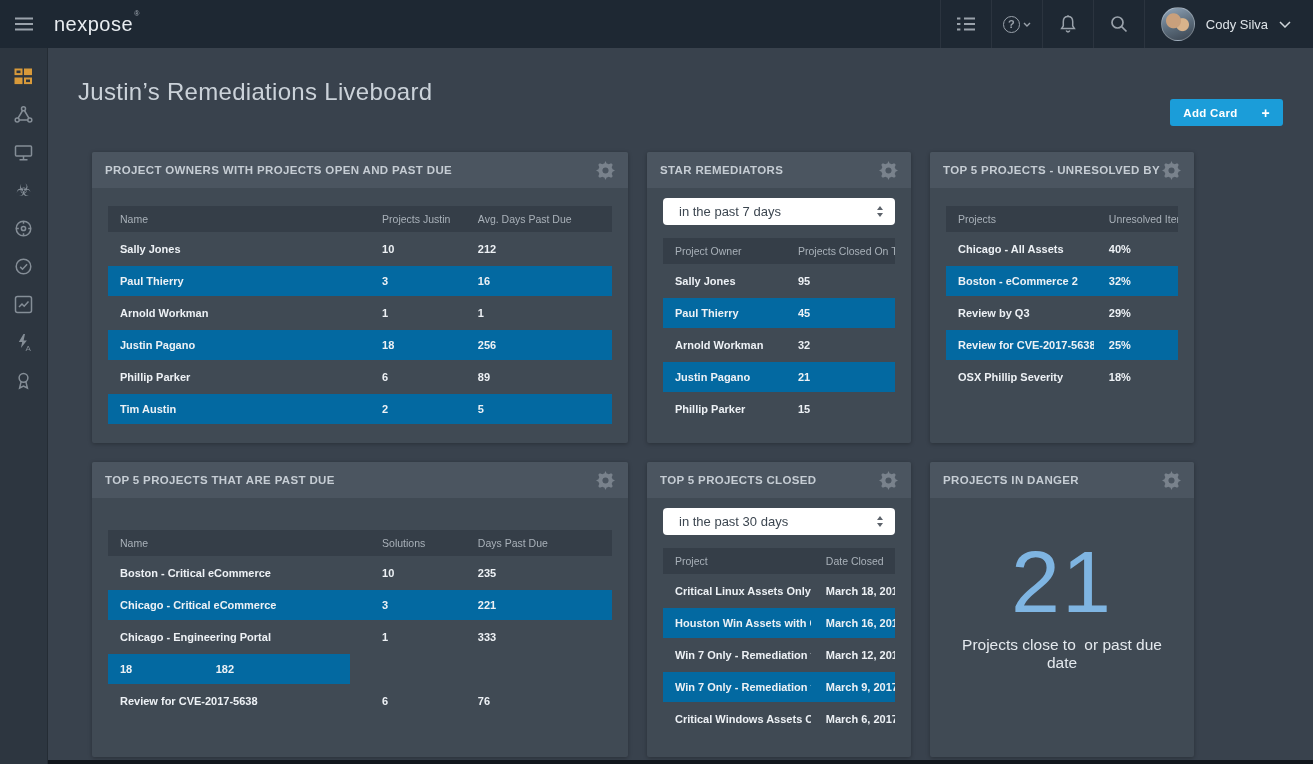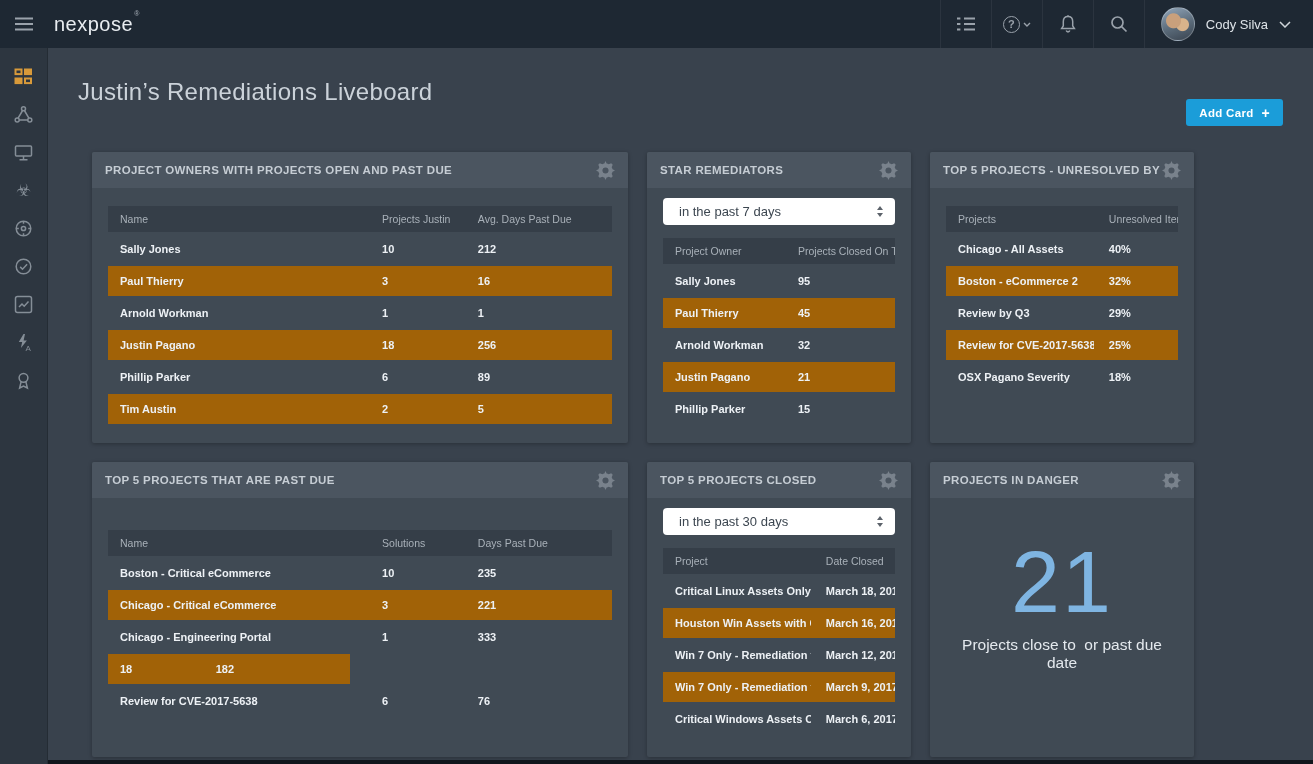--- a/index.html
+++ b/index.html
@@ -29,42 +29,42 @@
   .user-name { color:#dfe4e9; font-size:13px; }
 
   
   .sidebar { position:absolute; top:48px; left:0; bottom:0; width:48px; background:#2d3640; border-right:1px solid rgba(0,0,0,.18); padding-top:9px; display:flex; flex-direction:column; align-items:center; z-index:4; }
   .side-item { width:48px; height:38px; display:flex; align-items:center; justify-content:center; cursor:pointer; }
   .bio { font-size:17px; color:#858e97; line-height:1; }
 
   
   .main { position:absolute; left:48px; top:48px; right:0; bottom:0; }
   .page-title { position:absolute; left:30px; top:30px; margin:0; font-size:24px; font-weight:400; color:#cbd2d9; letter-spacing:.3px; }
-  .add-card { position:absolute; right:30px; top:51px; height:27px; background:#1b9dd9; color:#fff; border:none; border-radius:3px; padding:8px 13px; font-size:11.5px; font-weight:700; letter-spacing:.3px; display:flex; align-items:center; gap:8px; cursor:pointer; font-family:inherit;margin-left:28px; }
+  .add-card { position:absolute; right:30px; top:51px; height:27px; background:#1b9dd9; color:#fff; border:none; border-radius:3px; padding:8px 13px; font-size:11.5px; font-weight:700; letter-spacing:.3px; display:flex; align-items:center; gap:24px; cursor:pointer; font-family:inherit;margin-left:28px; }
   .add-card .plus { font-size:14px; font-weight:700; }
 
   .grid { position:absolute; left:44px; top:104px; display:grid; grid-template-columns:536px 264px 264px; grid-template-rows:291px 295px; column-gap:9px; row-gap:17px;gap:19px; }
 
   
   .card { background:#404a54; border-radius:2px; overflow:hidden; display:flex; flex-direction:column; box-shadow:0 1px 4px rgba(0,0,0,.28); }
   .card-header { height:36px; flex:none; background:#4b5560; display:flex; align-items:center; padding:0 13px; }
   .card-header h2 { flex:1; margin:0; font-size:11.5px; font-weight:700; letter-spacing:.35px; color:#c6cdd4; white-space:nowrap; overflow:hidden; }
   .gear-btn { background:none; border:none; padding:0; cursor:pointer; display:flex; }
   .card-body { flex:1; padding:0 16px; display:flex; flex-direction:column; }
 
   
   .tbl { width:100%; }
   .mt18 { margin-top:18px; }
   .mt32 { margin-top:32px; }
   .mt13 { margin-top:13px; }
   .trow { display:flex; margin-bottom:2px; }
   .tcell { height:30px; display:flex; align-items:center; padding:0 12px; font-size:11px; color:#edf1f5; font-weight:700; border-right:3px solid rgba(0,0,0,0); background-clip:padding-box; overflow:hidden; white-space:nowrap; }
   .tcell:last-child { border-right:0; }
   .trow.thead .tcell { height:26px; background:#353e48; color:#a9b1b9; font-weight:400; font-size:10.5px; }
-  .trow.striped .tcell { background:#a16207; }
+  .trow.striped .tcell { background:#0369a1; }
 
   
   .select { margin-top:10px; height:27px; flex:none; background:#ffffff; border-radius:4px; display:flex; align-items:center; justify-content:space-between; padding:0 12px 0 16px; font-size:13px; color:#3c4650; cursor:pointer; }
   .spin i { display:block; width:0; height:0; border-left:3.5px solid rgba(0,0,0,0); border-right:3.5px solid rgba(0,0,0,0); }
   .spin .up { border-bottom:4.5px solid #5b626a; margin-bottom:2.5px; }
   .spin .dn { border-top:4.5px solid #5b626a; }
 
   
   .danger-body { align-items:center; justify-content:center; padding-bottom:46px; }
   .big-number { font-size:88px; font-weight:200; line-height:1; color:#7fb5e2; letter-spacing:2px; }
@@ -312,21 +312,21 @@
             </div>
             <div class="trow plain">
               <div class="tcell" style="width: 65%;">Review by Q3</div>
               <div class="tcell" style="width: 35%;">29%</div>
             </div>
             <div class="trow striped">
               <div class="tcell" style="width: 65%;">Review for CVE-2017-5638</div>
               <div class="tcell" style="width: 35%;">25%</div>
             </div>
             <div class="trow plain">
-              <div class="tcell" style="width: 65%;">OSX Pagano Severity</div>
+              <div class="tcell" style="width: 65%;">OSX Phillip Severity</div>
               <div class="tcell" style="width: 35%;">18%</div>
             </div>
           </div>
       </div>
     </section>
 
     <section class="card">
       <header class="card-header">
         <h2>TOP 5 PROJECTS THAT ARE PAST DUE</h2>
         <button class="gear-btn">

